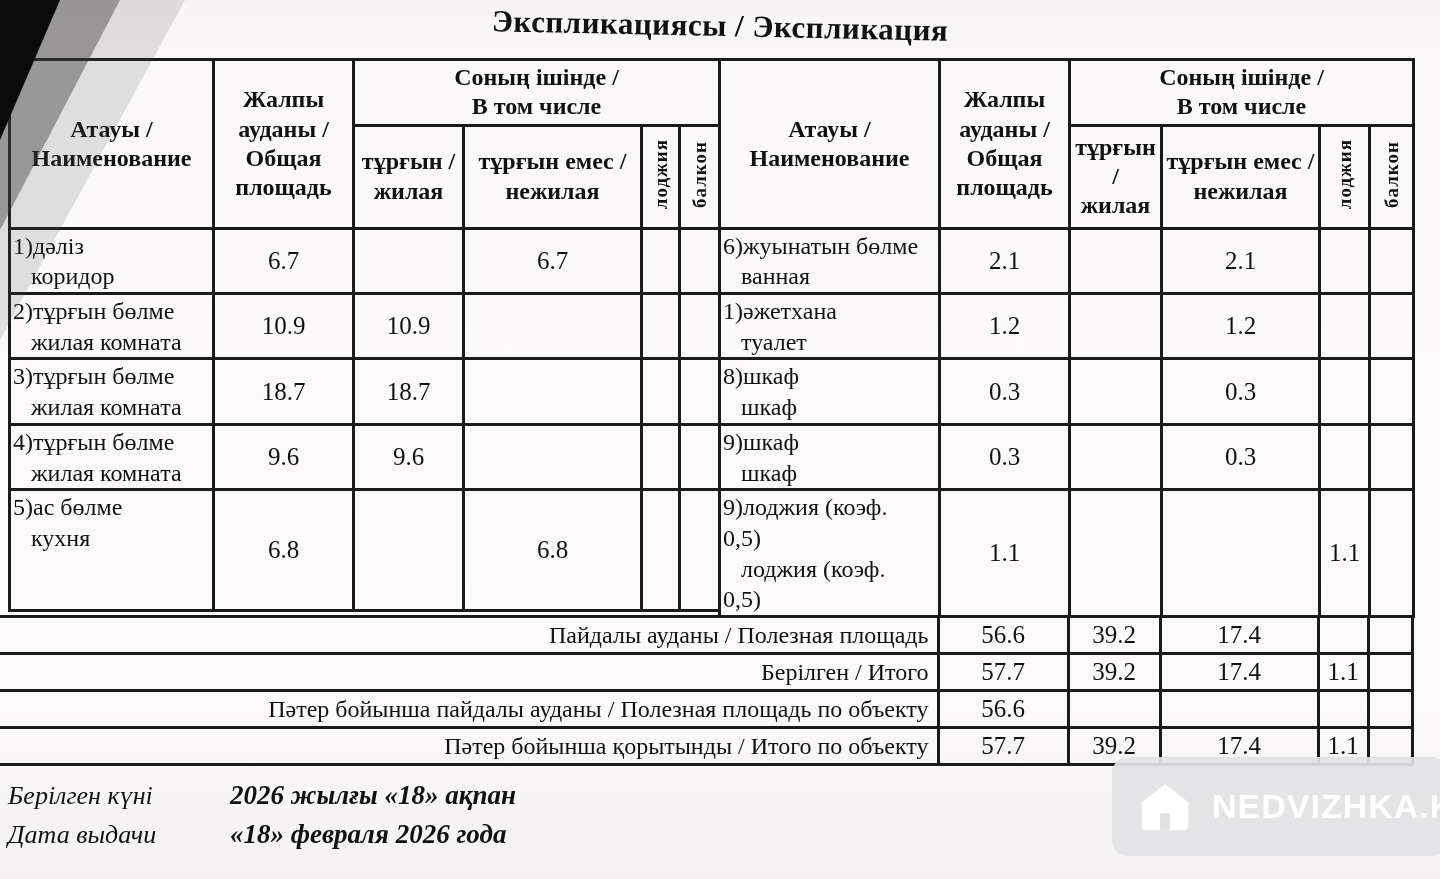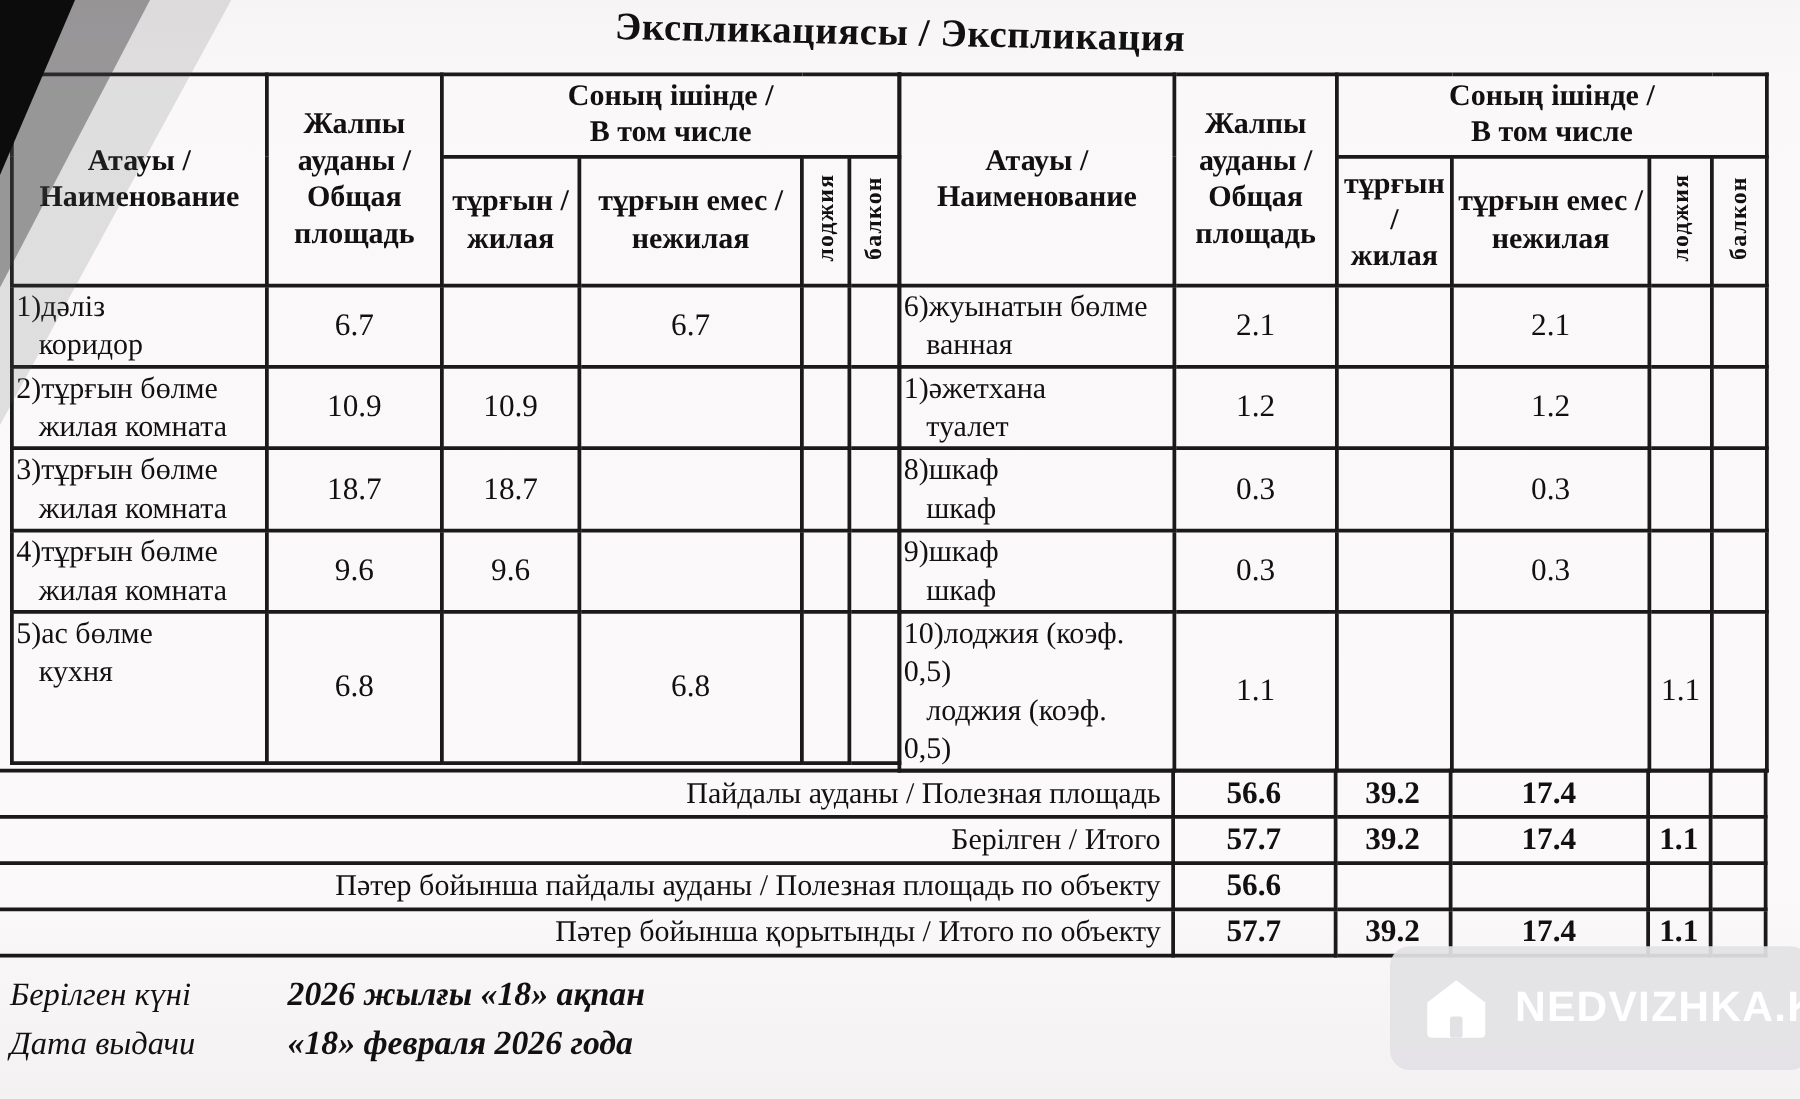--- a/index.html
+++ b/index.html
@@ -45,21 +45,21 @@
   td.name{font-size:24px;font-weight:400;vertical-align:top;text-align:left;
     padding:1px 2px 0 2px;white-space:pre-wrap;line-height:1.28;}
   td.num{font-size:25px;font-weight:400;text-align:center;vertical-align:middle;padding:0;}
 
   tr.r-std{height:62px;}
   tr.r-tall{height:121px;margin-top:44px;}
   tr.h-top{height:64px;}
   tr.h-sub{height:103px;}
 
   .summary{margin-top:-3px;}
-  .summary td{height:37px;font-weight:bold;}
+  .summary td{height:37px;}
   td.sum-label{border-left:none;font-weight:400;font-size:24px;text-align:right;
     vertical-align:middle;padding-right:8px;white-space:nowrap;}
   .summary td.num{font-size:25px;}
 
   .footer{margin-left:8px;margin-top:14px;display:grid;grid-template-columns:222px auto;
     grid-row-gap:8px;align-items:baseline;font-style:italic;}
   .footer .flabel{font-size:26px;font-weight:400;}
   .footer .fvalue{font-size:27px;font-weight:700;}
 
   
@@ -222,21 +222,21 @@
         <tr class="r-std">
           <td class="name">9)шкаф
    шкаф</td>
           <td class="num">0.3</td>
           <td class="num"></td>
           <td class="num">0.3</td>
           <td class="num"></td>
           <td class="num"></td>
         </tr>
         <tr class="r-tall">
-          <td class="name">10)лоджия (коэф.
+          <td class="name">9)лоджия (коэф.
 0,5)
    лоджия (коэф.
 0,5)</td>
           <td class="num">1.1</td>
           <td class="num"></td>
           <td class="num"></td>
           <td class="num">1.1</td>
           <td class="num"></td>
         </tr>
       </tbody>

